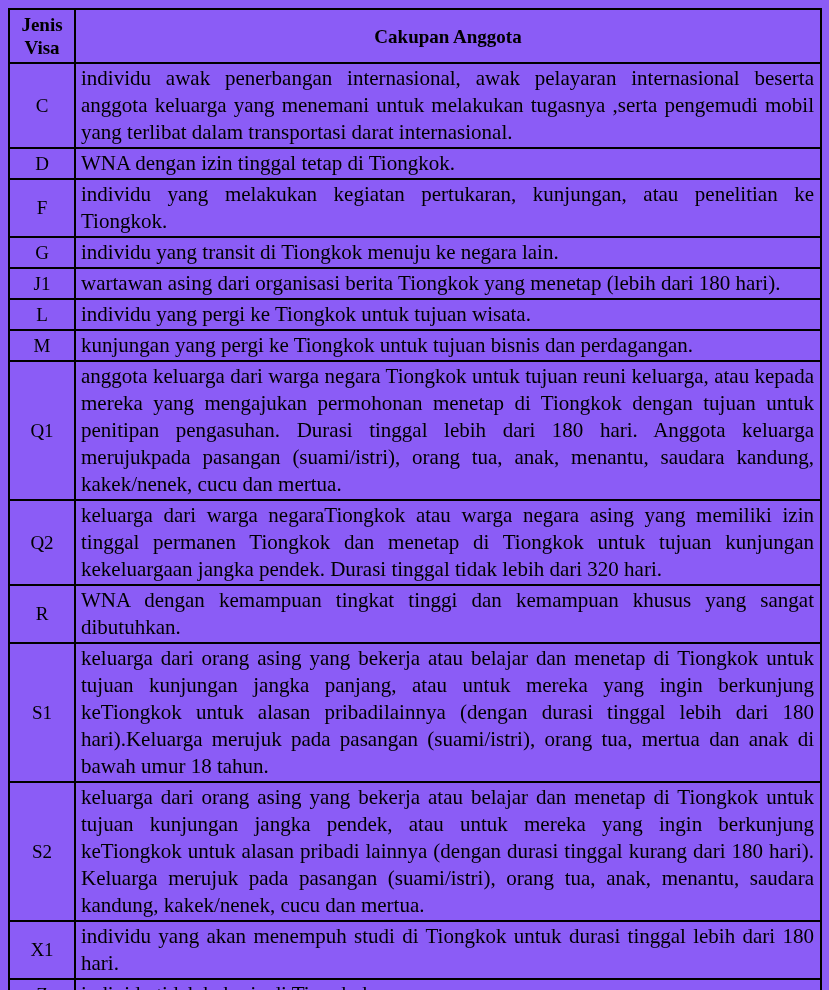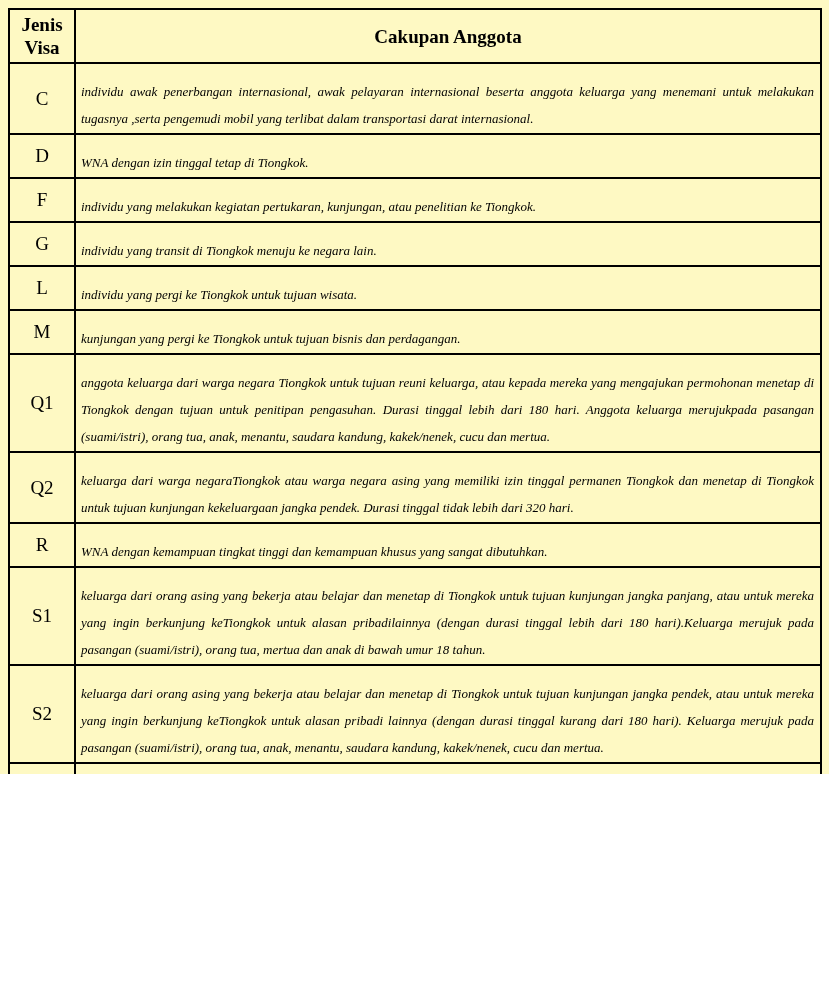--- a/index.html
+++ b/index.html
@@ -2,24 +2,24 @@
 <html><head>
 <meta charset="utf-8">
 <style>
   html, body {
     margin: 0;
     padding: 0;
     background: #ffffff;
   }
   .page {
     width: 829px;
-    height: 774px;
+    height: 990px;
     box-sizing: border-box;
     padding: 8px 7px 5px 8px;
-    background: #fef9c3;
+    background: #8b5cf6;
     overflow: hidden;
   }
   table.visa-table {
     border-collapse: collapse;
     width: 100%;
     table-layout: fixed;
     font-family: "Liberation Serif", serif;
     color: #000000;
   }
   .visa-table col.col-type { width: 66px; }
@@ -34,25 +34,24 @@
     line-height: 23px;
     padding: 3px 2px;
   }
   .visa-table td.visa {
     text-align: center;
     font-size: 19px;
     line-height: 24px;
     padding: 1px 2px;
   }
   .visa-table td.cov {
-    font-size: 13px;
+    font-size: 21px;
     line-height: 27px;
     text-align: justify;
-    padding: 14px 6px 1px 5px;
-    font-style: italic;
+    padding: 1px 6px 1px 5px;
   }
 </style>
 </head>
 <body>
 
 <div class="page">
   <table class="visa-table">
     <colgroup>
       <col class="col-type">
       <col class="col-coverage">
@@ -74,20 +73,24 @@
       </tr>
       <tr>
         <td class="visa">F</td>
         <td class="cov">individu yang melakukan kegiatan pertukaran, kunjungan, atau penelitian ke Tiongkok.</td>
       </tr>
       <tr>
         <td class="visa">G</td>
         <td class="cov">individu yang transit di Tiongkok menuju ke negara lain.</td>
       </tr>
       <tr>
+        <td class="visa">J1</td>
+        <td class="cov">wartawan asing dari organisasi berita Tiongkok yang menetap (lebih dari 180 hari).</td>
+      </tr>
+      <tr>
         <td class="visa">L</td>
         <td class="cov">individu yang pergi ke Tiongkok untuk tujuan wisata.</td>
       </tr>
       <tr>
         <td class="visa">M</td>
         <td class="cov">kunjungan yang pergi ke Tiongkok untuk tujuan bisnis dan perdagangan.</td>
       </tr>
       <tr>
         <td class="visa">Q1</td>
         <td class="cov">anggota keluarga dari warga negara Tiongkok untuk tujuan reuni keluarga, atau kepada mereka yang mengajukan permohonan menetap di Tiongkok dengan tujuan untuk penitipan pengasuhan. Durasi tinggal lebih dari 180 hari. Anggota keluarga merujukpada pasangan (suami/istri), orang tua, anak, menantu, saudara kandung, kakek/nenek, cucu dan mertua.</td>
@@ -102,18 +105,22 @@
       </tr>
       <tr>
         <td class="visa">S1</td>
         <td class="cov">keluarga dari orang asing yang bekerja atau belajar dan menetap di Tiongkok untuk tujuan kunjungan jangka panjang, atau untuk mereka yang ingin berkunjung keTiongkok untuk alasan pribadilainnya (dengan durasi tinggal lebih dari 180 hari).Keluarga merujuk pada pasangan (suami/istri), orang tua, mertua dan anak di bawah umur 18 tahun.</td>
       </tr>
       <tr>
         <td class="visa">S2</td>
         <td class="cov">keluarga dari orang asing yang bekerja atau belajar dan menetap di Tiongkok untuk tujuan kunjungan jangka pendek, atau untuk mereka yang ingin berkunjung keTiongkok untuk alasan pribadi lainnya (dengan durasi tinggal kurang dari 180 hari). Keluarga merujuk pada pasangan (suami/istri), orang tua, anak, menantu, saudara kandung, kakek/nenek, cucu dan mertua.</td>
       </tr>
       <tr>
+        <td class="visa">X1</td>
+        <td class="cov">individu yang akan menempuh studi di Tiongkok untuk durasi tinggal lebih dari 180 hari.</td>
+      </tr>
+      <tr>
         <td class="visa">Z</td>
         <td class="cov">individu tidak bekerja di Tiongkok.</td>
       </tr>
     </tbody>
   </table>
 </div>
 
 </body></html>

